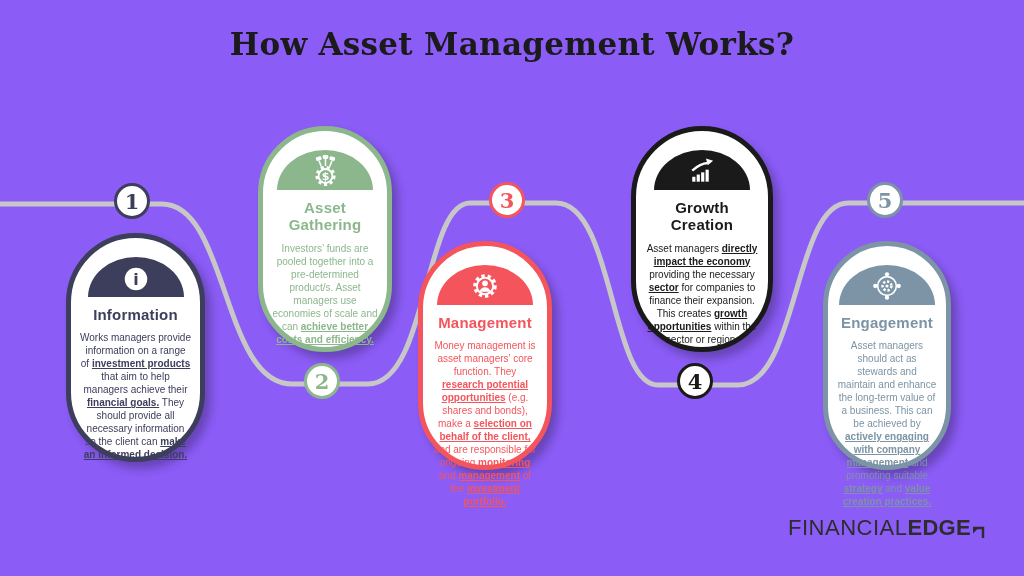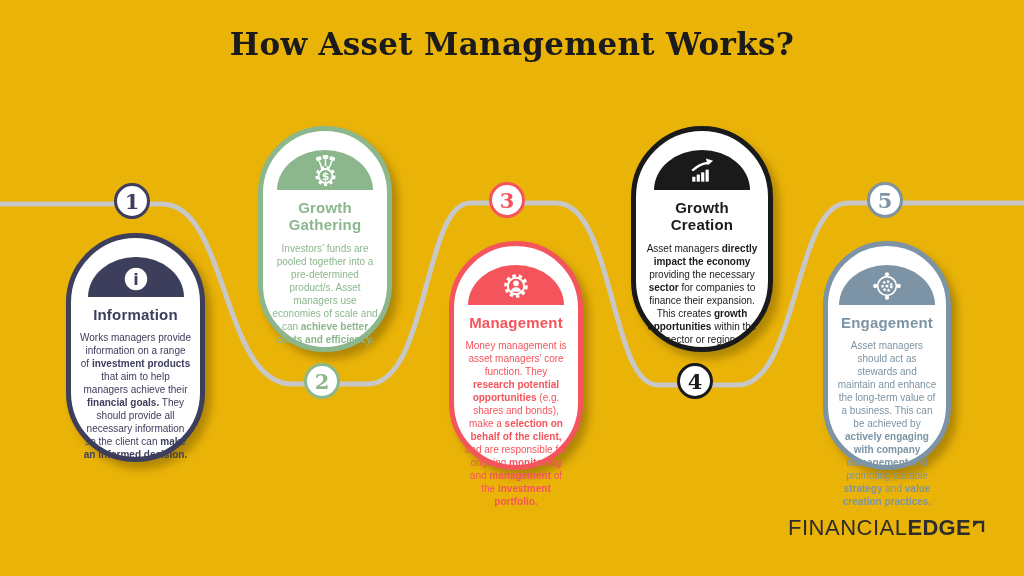--- a/index.html
+++ b/index.html
@@ -1,17 +1,17 @@
 <!DOCTYPE html>
 <html><head>
 <meta charset="utf-8">
 <style>
   * { margin:0; padding:0; box-sizing:border-box; }
   body { background:#e9e9e9; font-family:"Liberation Sans", sans-serif; }
-  .canvas { position:relative; width:1024px; height:576px; background:#eab308; overflow:hidden; }
+  .canvas { position:relative; width:1024px; height:576px; background:#8b5cf6; overflow:hidden; }
 
   .page-title {
     position:absolute; top:26px; left:0; width:100%;
     text-align:center; font-family:"DejaVu Serif", serif;
     font-weight:700; font-size:31px; letter-spacing:.3px; color:#1b1b1b;
   }
 
   .flow-line { position:absolute; left:0; top:0; z-index:1; }
 
   .card {
@@ -27,32 +27,32 @@
   }
   .icon { display:block; line-height:0; margin-bottom:3px; }
   .card-title {
     margin-top:9px; padding:0 6px; font-size:15px; font-weight:700;
     letter-spacing:.2px; color:var(--c); line-height:1.15;
   }
   .card-body {
     margin-top:8px; padding:0 9px; font-size:10px; line-height:1.3;
     color:var(--c);
   }
-  .card-body .b { font-weight:700; }
+  .card-body .b { font-weight:700;text-decoration:underline; }
 
   .num-circle {
     position:absolute; z-index:3; width:36px; height:36px; background:#fff;
     border:3px solid var(--c); border-radius:50%;
     display:flex; align-items:center; justify-content:center;
     font-family:"DejaVu Serif", serif; font-weight:700; font-size:21px; color:var(--c);
   }
 
   .logo {
     position:absolute; right:39px; bottom:37px; z-index:2;
-    display:flex; align-items:center; color:#2d2d2d; font-size:22px; line-height:1;margin-left:20px;
+    display:flex; align-items:flex-end; color:#2d2d2d; font-size:22px; line-height:1;margin-left:20px;
   }
   .logo .light { font-weight:300; letter-spacing:.5px; }
   .logo .bold  { font-weight:800; letter-spacing:.3px; }
   .logo svg { margin-left:1px; margin-top:-3px; }
 </style>
 </head>
 <body>
 
 <div class="canvas">
   <h1 class="page-title" style="color: rgb(27, 27, 27);">How Asset Management Works?</h1>
@@ -83,28 +83,28 @@
         <path d="M13.5 14 L11 7.5 M18 13 L18 5 M22.5 14 L25 7.5"></path>
       </g>
       <rect x="7.6" y="3" width="6" height="4.2" rx="1.2" fill="#fff" transform="rotate(-16 10.6 5)"></rect>
       <rect x="15" y="1.2" width="6" height="4.2" rx="1.2" fill="#fff"></rect>
       <rect x="22.4" y="3" width="6" height="4.2" rx="1.2" fill="#fff" transform="rotate(16 25.4 5)"></rect>
       <circle cx="18" cy="24" r="9" fill="none" stroke="#fff" stroke-width="4" stroke-dasharray="3.2 3"></circle>
       <circle cx="18" cy="24" r="7.6" fill="#8cb78c" stroke="#fff" stroke-width="2"></circle>
       <text x="18" y="28.5" text-anchor="middle" font-family="DejaVu Sans, sans-serif" font-size="12" font-weight="bold" fill="#fff">$</text>
     </svg></span>
     </div>
-    <h2 class="card-title">Growth Gathering</h2>
+    <h2 class="card-title">Asset Gathering</h2>
     <p class="card-body"><span>Investors’ funds are pooled together into a pre-determined product/s. Asset managers use economies of scale and can </span><span class="b">achieve better costs and efficiency.</span></p>
   </article>
   <div class="num-circle" style="left: 304px; top: 363px; --c: #8cb78c;">
     <span class="num">2</span>
   </div>
 
-  <article class="card" style="left: 449px; top: 241px; width: 134px; height: 229px; --c: #f4555c;">
+  <article class="card" style="left: 418px; top: 241px; width: 134px; height: 229px; --c: #f4555c;">
     <div class="dome">
       <span class="icon"><svg width="32" height="32" viewBox="0 0 36 36">
       <circle cx="18" cy="18" r="11" fill="none" stroke="#fff" stroke-width="4.5" stroke-dasharray="3.6 3.2"></circle>
       <circle cx="18" cy="18" r="9.2" fill="#f4555c" stroke="#fff" stroke-width="2.2"></circle>
       <circle cx="18" cy="15" r="3.2" fill="#fff"></circle>
       <path d="M12 24.5 a6 5 0 0 1 12 0 z" fill="#fff"></path>
     </svg></span>
     </div>
     <h2 class="card-title">Management</h2>
     <p class="card-body"><span>Money management is asset managers’ core function. They </span><span class="b">research potential opportunities</span><span> (e.g. shares and bonds), make a </span><span class="b">selection on behalf of the client,</span><span> and are responsible for ongoing </span><span class="b">monitoring</span><span> and </span><span class="b">management</span><span> of the </span><span class="b">investment portfolio.</span></p>

